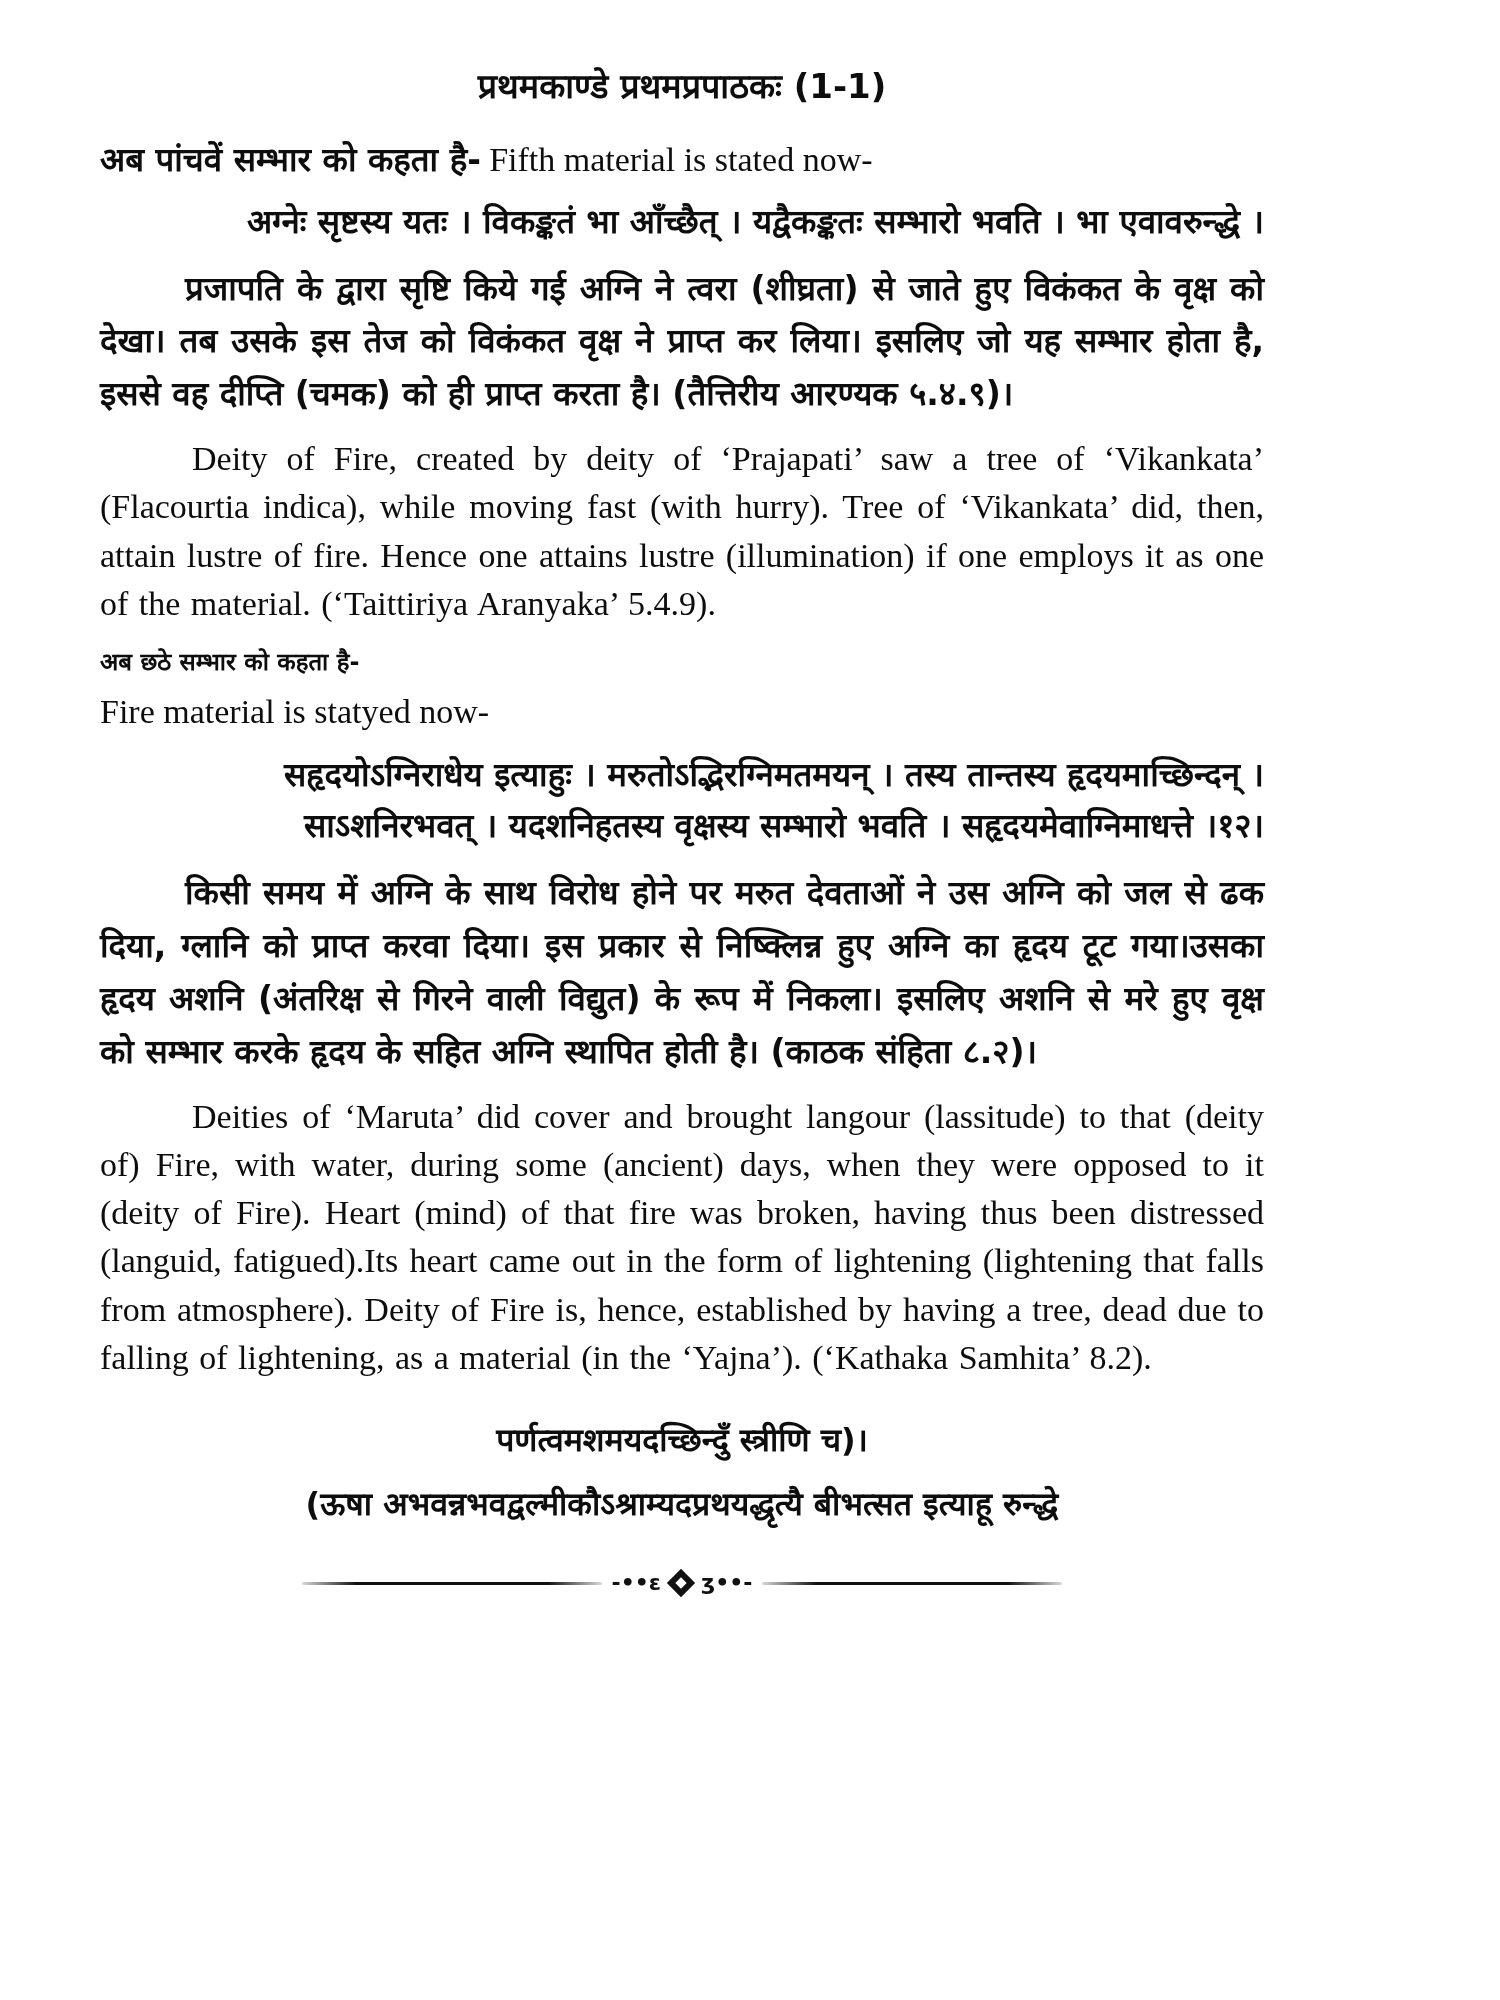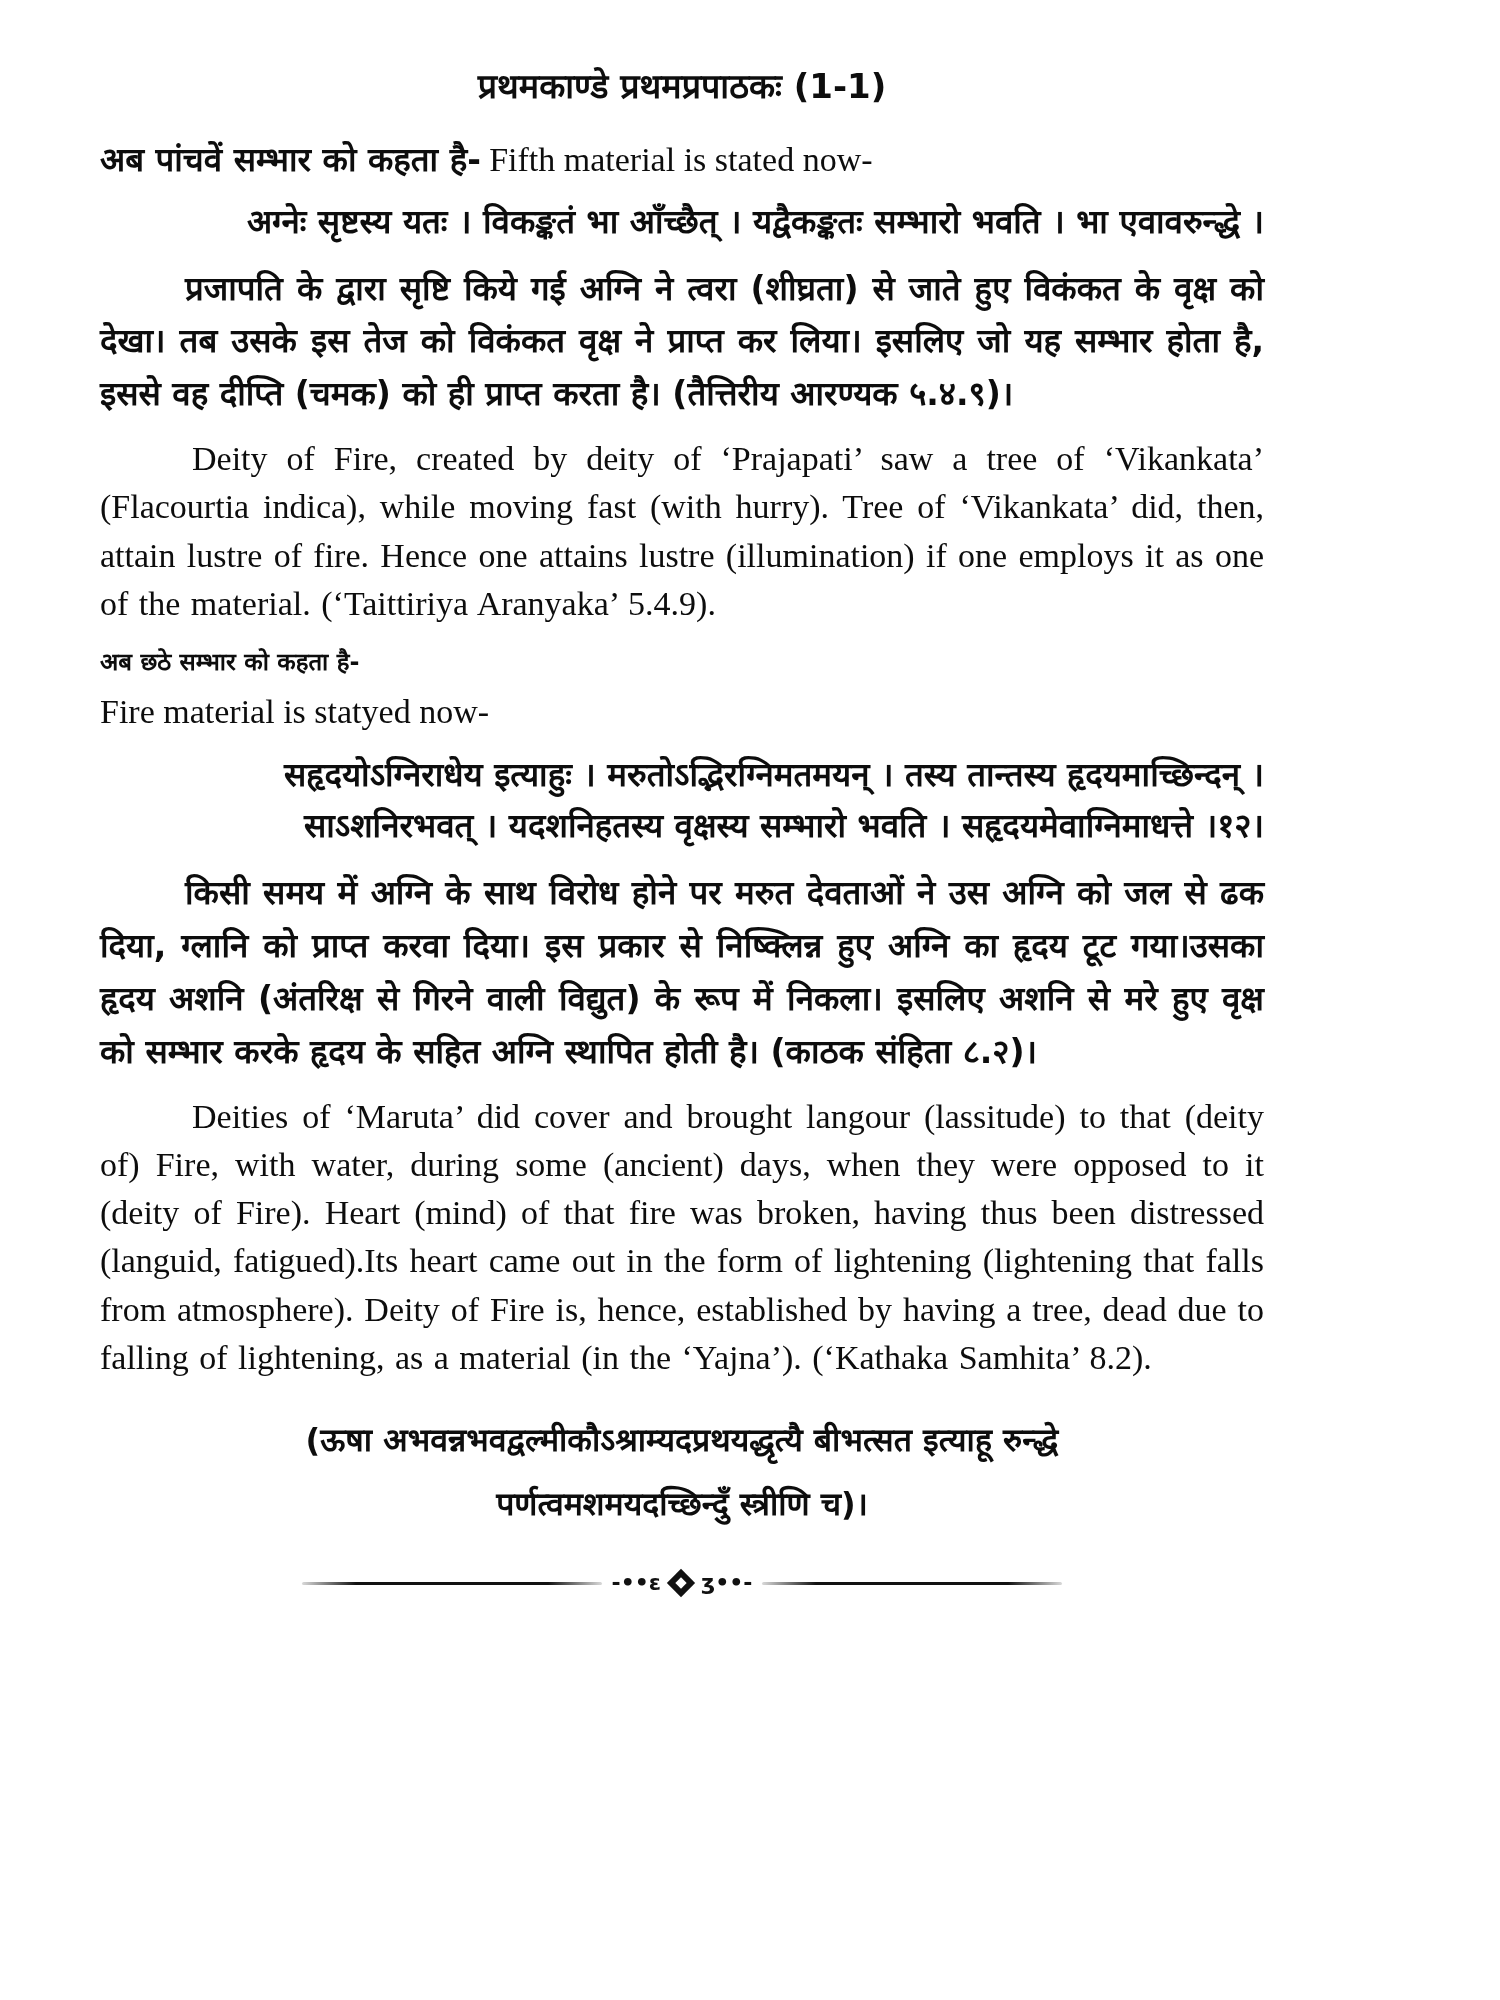--- a/index.html
+++ b/index.html
@@ -146,22 +146,22 @@
   <div class="verse hindi">
     <div>सहृदयोऽग्निराधेय इत्याहुः । मरुतोऽद्भिरग्निमतमयन् । तस्य तान्तस्य हृदयमाच्छिन्दन् ।</div>
     <div>साऽशनिरभवत् । यदशनिहतस्य वृक्षस्य सम्भारो भवति । सहृदयमेवाग्निमाधत्ते ।१२।</div>
   </div>
 
   <p class="para-hindi hindi">किसी समय में अग्नि के साथ विरोध होने पर मरुत देवताओं ने उस अग्नि को जल से ढक दिया, ग्लानि को प्राप्त करवा दिया। इस प्रकार से निष्क्लिन्न हुए अग्नि का हृदय टूट गया।उसका हृदय अशनि (अंतरिक्ष से गिरने वाली विद्युत) के रूप में निकला। इसलिए अशनि से मरे हुए वृक्ष को सम्भार करके हृदय के सहित अग्नि स्थापित होती है। (काठक संहिता ८.२)।</p>
 
   <p class="para-eng">Deities of ‘Maruta’ did cover and brought langour (lassitude) to that (deity of) Fire, with water, during some (ancient) days, when they were opposed to it (deity of Fire). Heart (mind) of that fire was broken, having thus been distressed (languid, fatigued).Its heart came out in the form of lightening (lightening that falls from atmosphere). Deity of Fire is, hence, established by having a tree, dead due to falling of lightening, as a material (in the ‘Yajna’). (‘Kathaka Samhita’ 8.2).</p>
 
   <div class="closing-verse hindi">
+    <div>पर्णत्वमशमयदच्छिन्दुँ स्त्रीणि च)।</div>
     <div>(ऊषा अभवन्नभवद्वल्मीकौऽश्राम्यदप्रथयद्धृत्यै बीभत्सत इत्याहू रुन्द्धे</div>
-    <div>पर्णत्वमशमयदच्छिन्दुँ स्त्रीणि च)।</div>
   </div>
 
   <div class="divider">
     <div class="rule"></div>
     <div class="center-group">
       <span>-••ɛ</span>
       <span class="diamond-ornament"></span>
       <span>ʒ••-</span>
     </div>
     <div class="rule"></div>

